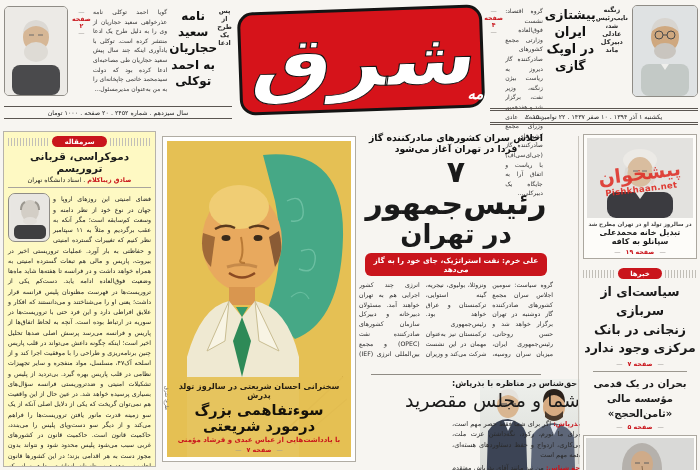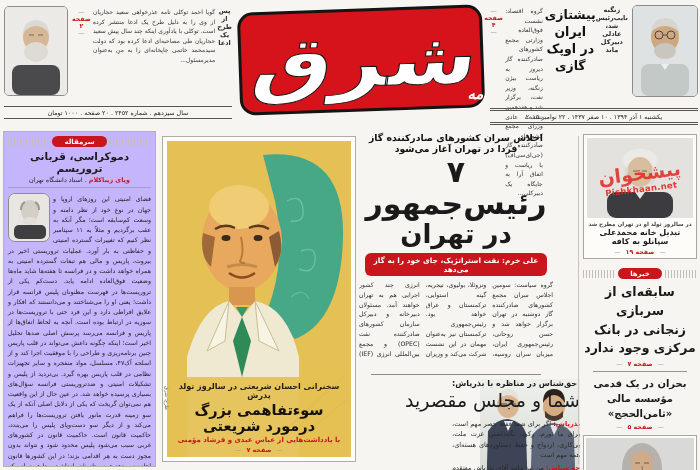--- a/index.html
+++ b/index.html
@@ -29,21 +29,21 @@
   .band{position:absolute;font-size:6.3px;color:#222;padding:2px 5px;
         border-top:1px solid #5a5550;border-bottom:1px solid #5a5550;text-align:center;}
   #issue-band{left:4px;top:106px;width:218px;}
   #date-band{right:2px;top:108px;width:198px;border-top:3px double #5a5550;border-bottom:3px double #5a5550;}
 
   
   #logo{position:absolute;left:236px;top:4px;width:250px;height:116px;}
 
   
   #editorial{position:absolute;left:3px;top:131px;width:153px;height:336px;
-             border:1px solid #b7b3ab;background:#c4b5fd;padding:3px 4px;box-sizing:border-box;overflow:hidden;}
+             border:1px solid #b7b3ab;background:#fef9c3;padding:3px 4px;box-sizing:border-box;overflow:hidden;}
   .badge-row{display:flex;align-items:center;gap:3px;margin:1px 0 3px;}
   .hatch{flex:1;height:8px;background:repeating-linear-gradient(90deg,#c2bfb8 0 1px,transparent 1px 3px);}
   .pill{background:#c9151c;color:#fff;font-size:7px;font-weight:bold;padding:1.5px 12px;border-radius:8px;white-space:nowrap;}
   .ed-head{font-size:10.5px;font-weight:bold;text-align:center;margin:3px 0 2px;}
   .ed-byline{font-size:6.4px;text-align:center;border-bottom:1px solid #a9a49c;padding-bottom:3px;margin-bottom:3px;}
   .ed-photo{float:left;width:40px;height:47px;margin:2px 3px 2px 0;border:1px solid #8f8c86;border-radius:7px;overflow:hidden;background:#e9e7e3;}
   .ed-body{font-size:6.3px;line-height:1.63;color:#222;}
 
   
   #shariati{position:absolute;left:162px;top:136px;width:194px;height:326px;
@@ -126,20 +126,22 @@
           <text x="0" y="0" text-anchor="middle" font-family="DejaVu Sans, sans-serif" font-size="62" font-weight="bold" fill="#ffffff" stroke="#141414" stroke-width="0.8">شرق</text>
         </g>
         <text x="230" y="99" text-anchor="end" font-family="DejaVu Sans, sans-serif" font-size="15" font-weight="bold" font-style="italic" fill="#ffffff">روزنامه</text>
       </g>
     </svg>
   </div>
 
   <section class="top-story" id="tl-story">
     <div class="tcol">
       <div class="kicker">پس از طرح یک ادعا</div>
+      <h2 class="th pre">نامه سعید حجاریان
+به احمد توکلی</h2>
       <p class="tbody just">گویا احمد توکلی نامه عذرخواهی سعید حجاریان از وی را به دلیل طرح یک ادعا منتشر کرده است. توکلی با یادآوری اینکه چند سال پیش سعید حجاریان طی مصاحبه‌ای ادعا کرده بود که دولت سیدمحمد خاتمی چاپخانه‌ای را به من به‌عنوان مدیرمسئول...</p>
       <div class="pagepill">صفحه ۲</div>
     </div>
     <div class="tphoto" style="width:62px;height:88px;">
       <svg width="62" height="88" viewBox="0 0 62 88">
         <rect width="62" height="88" fill="#eceae6"></rect>
         <ellipse cx="31" cy="30" rx="13" ry="15" fill="#d6b796"></ellipse>
         <path d="M18 26 Q19 14 31 13 Q43 14 44 26 Q38 19 31 19 Q24 19 18 26Z" fill="#dcd9d4"></path>
         <ellipse cx="31" cy="45" rx="12" ry="10" fill="#dedbd5"></ellipse>
         <line x1="24" y1="28" x2="29" y2="28" stroke="#6b6b6b" stroke-width="1"></line>
@@ -151,21 +153,21 @@
   <div class="band" id="issue-band">سال سیزدهم .  شماره ۲۴۵۲ .  ۲۰ صفحه .  ۱۰۰۰ تومان</div>
 
   <section id="editorial">
     <div class="badge-row">
       <span class="hatch"></span>
       <span class="pill">سرمقاله</span>
       <span class="hatch"></span>
     </div>
     <h3 class="ed-head">دموکراسی، قربانی تروریسم</h3>
     <div class="ed-byline">
-      <b class="red">وپای زیباکلام</b>
+      <b class="red">صادق زیباکلام</b>
       <span>. استاد دانشگاه تهران</span>
     </div>
     <div class="ed-photo">
       <svg width="38" height="45" viewBox="0 0 38 45">
         <rect width="38" height="45" fill="#e8e6e2"></rect>
         <ellipse cx="19" cy="17" rx="9" ry="11" fill="#d3cec6"></ellipse>
         <path d="M10 16 Q10 10 14 8 M28 16 Q28 10 24 8" stroke="#9b978f" stroke-width="2" fill="none"></path>
         <ellipse cx="19" cy="27" rx="7" ry="4" fill="#e2dfda"></ellipse>
         <rect x="3" y="31" width="32" height="14" rx="5" fill="#3f3f41"></rect>
       </svg>
@@ -279,21 +281,21 @@
       <div class="pk-head">تبدیل خانه محمدعلی سپانلو به کافه</div>
       <div class="pagepill">صفحه ۱۹</div>
     </div>
 
     <div class="news-box">
       <div class="badge-row">
         <span class="hatch"></span>
         <span class="pill">خبرها</span>
         <span class="hatch"></span>
       </div>
-      <div class="news-item1 pre">سابقه‌ای از سربازی
+      <div class="news-item1 pre">سیاست‌ای از سربازی
 زنجانی در بانک
 مرکزی وجود ندارد</div>
       <div class="pagepill">صفحه ۷</div>
       <div class="news-rule"></div>
       <div class="news-item2 pre">بحران در یک قدمی
 مؤسسه مالی «ثامن‌الحجج»</div>
       <div class="pagepill">صفحه ۵</div>
 
       <div class="rc-box">
         <div class="rc-photo">

